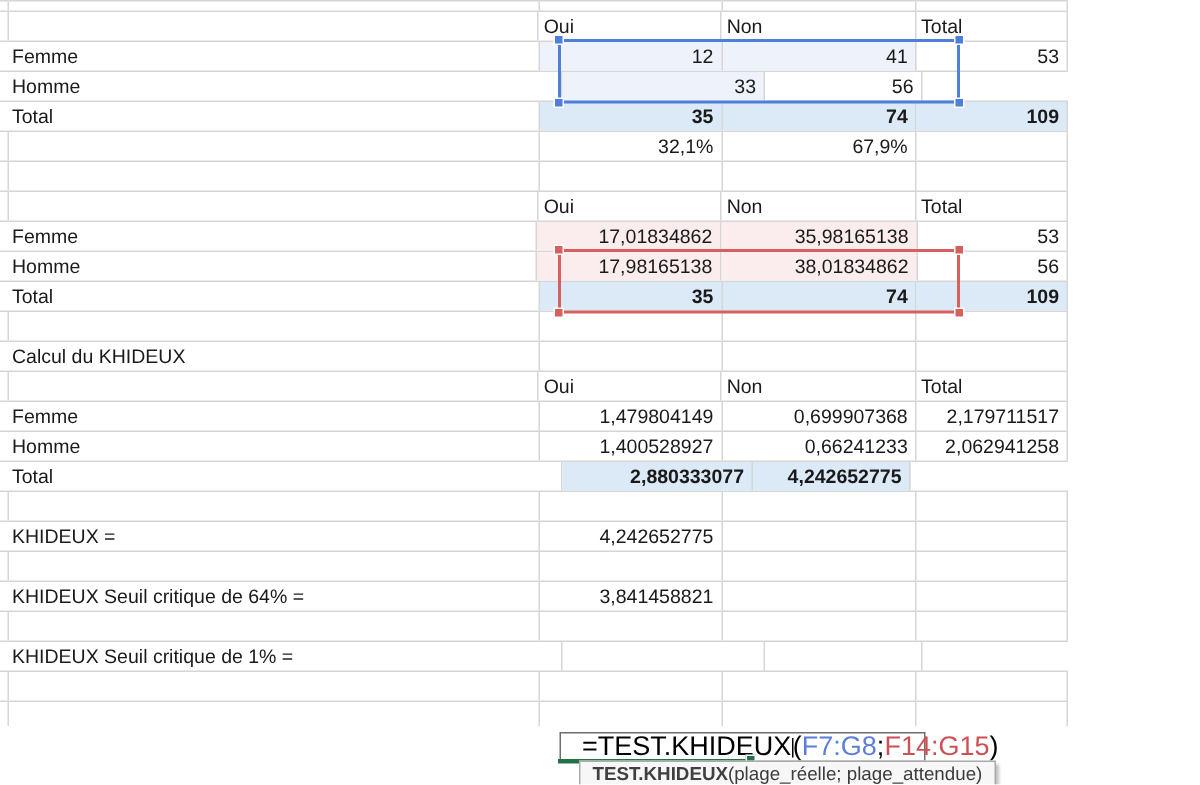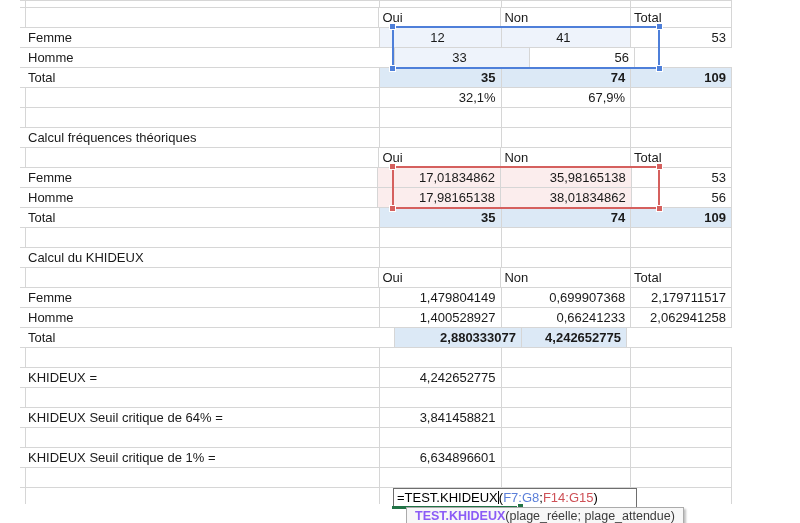--- a/index.html
+++ b/index.html
@@ -4,69 +4,68 @@
 <style>
   html,body{margin:0;padding:0;background:#fff;}
   #sheet{
     position:relative;
     width:712px;height:523px;
     overflow:hidden;
     background:#fff;
     font-family:"Liberation Sans", sans-serif;
     border-top:1px solid var(--grid,#d6d6d6);
     box-sizing:border-box;
-    margin-left:20px;
   }
   .row{display:flex;height:20px;box-sizing:border-box;border-bottom:1px solid var(--grid,#d6d6d6);}
   .row.partial{height:7px;}
   .row.bottom{height:16px;border-bottom:none;}
   .cell{
     box-sizing:border-box;height:100%;position:relative;
     border-right:1px solid var(--grid,#d6d6d6);
     font-size:13px;line-height:19px;color:#1a1a1a;white-space:nowrap;
   }
   .cell.label{width:375px;padding-left:8px;}
   .cell.oui{width:127px;text-align:right;padding-right:5px;}
   .cell.non{width:135px;text-align:right;padding-right:5px;}
   .cell.total{width:105px;text-align:right;padding-right:5px;}
   .cell.extra{flex:1;border-right:none;}
   .row.header .cell.oui,.row.header .cell.non,.row.header .cell.total{text-align:left;padding-left:3px;}
   .row.total .cell.oui,.row.total .cell.non,.row.total .cell.total{font-weight:bold;background:var(--total-fill,#dce9f6);}
-  .row.range-blue .cell.oui,.row.range-blue .cell.non{background:var(--blue-fill,#eef3fb);text-align:center;}
+  .row.range-blue .cell.oui,.row.range-blue .cell.non{background:var(--blue-fill,#eef3fb);}
   .row.range-red .cell.oui,.row.range-red .cell.non{background:var(--red-fill,#fbeded);padding-left:40px;}
   .cell.label.stub::before{content:'';position:absolute;left:5px;top:0;bottom:0;width:1px;background:var(--grid,#d6d6d6);}
 
   .range-overlay{position:absolute;border:2px solid;pointer-events:none;box-sizing:border-box;}
   #blueRange{left:372px;top:25px;width:268px;height:43px;border-color:var(--blue-border,#4e7fd9);}
   #redRange{left:372px;top:165px;width:268px;height:43px;border-color:var(--red-border,#d5605e);}
   .handle{position:absolute;width:5px;height:5px;box-shadow:0 0 0 1px #fff;pointer-events:auto;}
   #blueRange .handle{background:var(--blue-border,#4e7fd9);}
   #redRange .handle{background:var(--red-border,#d5605e);}
   .handle.tl{left:-4px;top:-4px;}
   .handle.tr{right:-4px;top:-4px;}
   .handle.bl{left:-4px;bottom:-4px;}
   .handle.br{right:-4px;bottom:-4px;}
 
   #formulaBox{
     position:absolute;left:373px;top:487px;width:244px;height:20px;
     background:#fff;border:1px solid #6e6e6e;box-sizing:border-box;
-    padding-left:3px;font-size:13px;line-height:17px;white-space:nowrap;color:#000;
+    padding-left:14px;font-size:18px;line-height:17px;white-space:nowrap;color:#000;
   }
   #caret{display:inline-block;width:1px;height:13px;background:#000;vertical-align:-2px;}
   .ref1{color:var(--ref1,#5b7fd9);}
   .ref2{color:var(--ref2,#ce5056);}
   #greenBorder{position:absolute;left:372px;top:505px;width:131px;height:3px;background:var(--green,#217346);}
   #fillHandle{position:absolute;left:497px;top:502px;width:7px;height:7px;background:var(--green,#217346);border:1px solid #fff;box-sizing:border-box;}
 
   #tooltip{
     position:absolute;left:386px;top:506px;height:18px;
     background:#f7f7f7;border:1px solid #ababab;box-shadow:2px 2px 2px rgba(0,0,0,.25);
     padding:0 8px;font-size:12.5px;line-height:16px;color:#3b3b3b;white-space:nowrap;box-sizing:border-box;
   }
-  #tooltip b{color:#8b5cf6;}
+  #tooltip b{color:#404040;}
 </style>
 </head>
 <body>
 
 <div id="sheet">
   <div id="grid">
       <div class="row partial">
         <div class="cell label stub"></div>
         <div class="cell oui"></div>
         <div class="cell non"></div>
@@ -107,27 +106,20 @@
         <div class="cell total"></div>
         <div class="cell extra"></div>
       </div>
       <div class="row empty">
         <div class="cell label stub"></div>
         <div class="cell oui"></div>
         <div class="cell non"></div>
         <div class="cell total"></div>
         <div class="cell extra"></div>
       </div>
-      <div class="row title">
-        <div class="cell label">Calcul fréquences théoriques</div>
-        <div class="cell oui"></div>
-        <div class="cell non"></div>
-        <div class="cell total"></div>
-        <div class="cell extra"></div>
-      </div>
       <div class="row header">
         <div class="cell label stub"></div>
         <div class="cell oui">Oui</div>
         <div class="cell non">Non</div>
         <div class="cell total">Total</div>
         <div class="cell extra"></div>
       </div>
       <div class="row data range-red">
         <div class="cell label">Femme</div>
         <div class="cell oui">17,01834862</div>
@@ -220,21 +212,20 @@
       </div>
       <div class="row empty">
         <div class="cell label stub"></div>
         <div class="cell oui"></div>
         <div class="cell non"></div>
         <div class="cell total"></div>
         <div class="cell extra"></div>
       </div>
       <div class="row data">
         <div class="cell label">KHIDEUX Seuil critique de 1% =</div>
-        <div class="cell oui">6,634896601</div>
         <div class="cell non"></div>
         <div class="cell total"></div>
         <div class="cell extra"></div>
       </div>
       <div class="row empty">
         <div class="cell label stub"></div>
         <div class="cell oui"></div>
         <div class="cell non"></div>
         <div class="cell total"></div>
         <div class="cell extra"></div>

